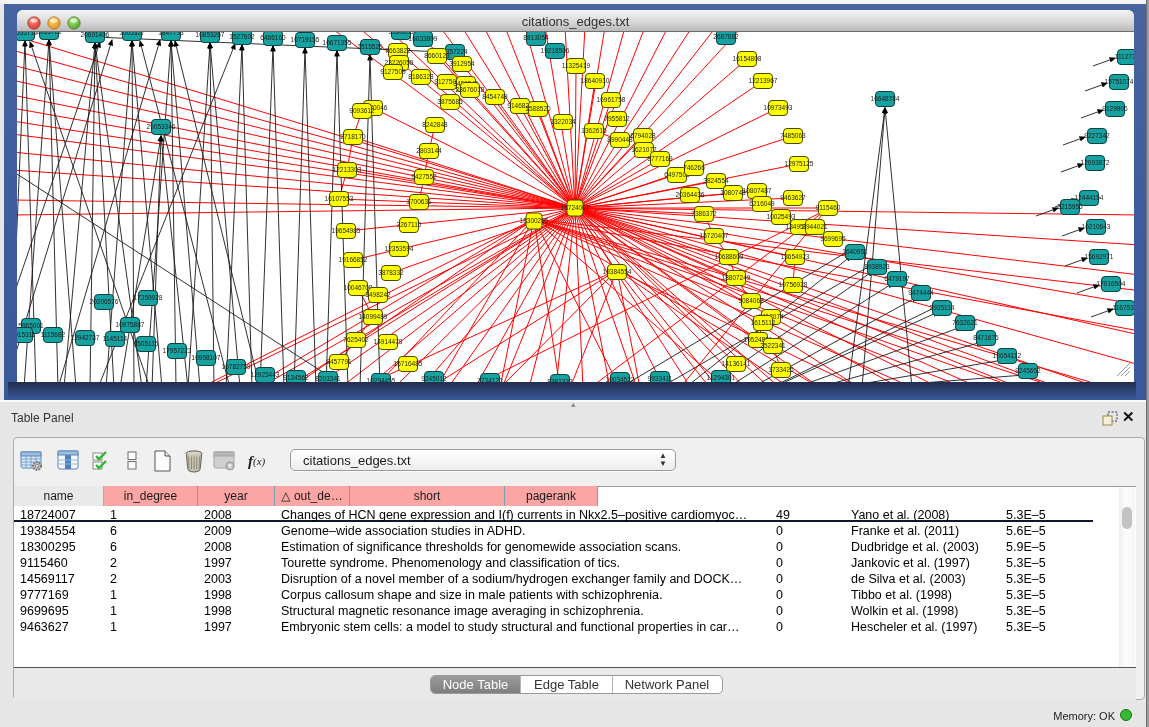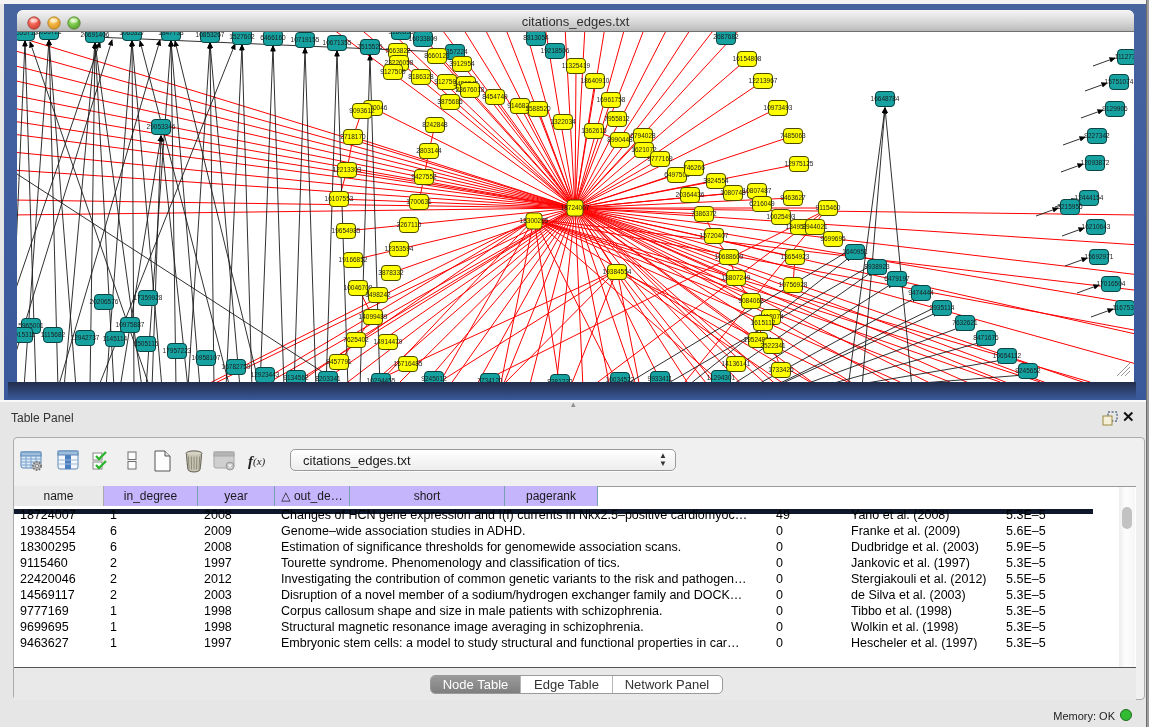--- a/index.html
+++ b/index.html
@@ -13,23 +13,23 @@
 #tpanel{position:absolute;left:0;top:401px;width:1146px;height:326px;background:#e6e6e6}
 #tphead{position:absolute;left:0;top:400px;width:1146px;height:2px;background:#fafafa}
 #handle{position:absolute;left:571px;top:399px;font-size:9px;color:#909090}
 #tptitle{position:absolute;left:11px;top:411px;font-size:12px;color:#333}
 #xicon{position:absolute;left:1122px;top:408px;font-size:15px;font-weight:bold;color:#111}
 #panelbox{position:absolute;left:13px;top:437px;width:1132px;height:263px;background:#f0f0f0;border:1px solid #ababab;border-radius:4px}
 #dropdown{position:absolute;left:290px;top:449px;width:386px;height:22px;border:1px solid #9a9a9a;border-radius:5px;background:linear-gradient(#ffffff,#ededed);box-shadow:0 1px 0 rgba(255,255,255,.7)}
 #ddtext{position:absolute;left:12px;top:3px;font-size:13px;color:#1a1a1a}
 #ddarr{position:absolute;right:8px;top:2px;font-size:8px;color:#333;line-height:8px}
 #tablewrap{position:absolute;left:14px;top:486px;width:1122px;height:181px;background:#fff;border-top:1px solid #9a9a9a;overflow:hidden}
-#hdrrow{position:absolute;left:14px;top:486px;width:1103px;height:28px;border-bottom:5px solid #0f172a}
+#hdrrow{position:absolute;left:14px;top:486px;width:1103px;height:36px;border-bottom:2px solid #0f172a}
 .hc{display:inline-block;height:20px;float:left;text-align:center;font-size:12px;color:#1a1a1a;line-height:20px;border-right:1px solid #77a0b0}
-.hc.b{background:#c4b5fd}
+.hc.b{background:#fca5a5}
 .hc.g{background:#e9e9e9;border-right:1px solid #aaa}
 #scrollbar{position:absolute;left:1119px;top:487px;width:16px;height:180px;background:linear-gradient(90deg,#ededed,#fdfdfd 40%,#f6f6f6)}
 #thumb{position:absolute;left:3px;top:20px;width:10px;height:22px;border-radius:5px;background:#c2c2c2}
 table.data{position:absolute;left:14px;top:507px;border-collapse:collapse;table-layout:fixed}
 table.data td{font-size:12.5px;color:#000;height:16px;padding:0 0 0 6px;white-space:nowrap;overflow:hidden}
 #tabstrip{position:absolute;left:14px;top:667px;width:1122px;height:33px;background:#e9e9e9;border-top:1px solid #555}
 #segs{position:absolute;left:430px;top:675px;width:293px;height:19px;border:1px solid #9a9a9a;border-radius:5px;background:#fff;font-size:13px;color:#333}
 .seg{float:left;height:17px;line-height:17px;text-align:center}
 .seg.sel{background:linear-gradient(#9a9a9a,#7f7f7f);color:#fff;border-radius:4px 0 0 4px}
 .seg.div{border-left:1px solid #b5b5b5}
@@ -664,49 +664,40 @@
           <td style="width:75px;max-width:75px">49</td>
           <td style="width:155px;max-width:155px">Yano et al. (2008)</td>
           <td style="width:93px;max-width:93px">5.3E–5</td>
         </tr>
 <tr>
           <td style="width:90px;max-width:90px">19384554</td>
           <td style="width:94px;max-width:94px">6</td>
           <td style="width:77px;max-width:77px">2009</td>
           <td style="width:495px;max-width:495px">Genome–wide association studies in ADHD.</td>
           <td style="width:75px;max-width:75px">0</td>
-          <td style="width:155px;max-width:155px">Franke et al. (2009)</td>
+          <td style="width:155px;max-width:155px">Franke et al. (2011)</td>
           <td style="width:93px;max-width:93px">5.6E–5</td>
         </tr>
 <tr>
           <td style="width:90px;max-width:90px">18300295</td>
           <td style="width:94px;max-width:94px">6</td>
           <td style="width:77px;max-width:77px">2008</td>
           <td style="width:495px;max-width:495px">Estimation of significance thresholds for genomewide association scans.</td>
           <td style="width:75px;max-width:75px">0</td>
           <td style="width:155px;max-width:155px">Dudbridge et al. (2003)</td>
           <td style="width:93px;max-width:93px">5.9E–5</td>
         </tr>
 <tr>
           <td style="width:90px;max-width:90px">9115460</td>
           <td style="width:94px;max-width:94px">2</td>
           <td style="width:77px;max-width:77px">1997</td>
           <td style="width:495px;max-width:495px">Tourette syndrome. Phenomenology and classification of tics.</td>
           <td style="width:75px;max-width:75px">0</td>
           <td style="width:155px;max-width:155px">Jankovic et al. (1997)</td>
           <td style="width:93px;max-width:93px">5.3E–5</td>
-        </tr>
-<tr>
-          <td style="width:90px;max-width:90px">22420046</td>
-          <td style="width:94px;max-width:94px">2</td>
-          <td style="width:77px;max-width:77px">2012</td>
-          <td style="width:495px;max-width:495px">Investigating the contribution of common genetic variants to the risk and pathogen…</td>
-          <td style="width:75px;max-width:75px">0</td>
-          <td style="width:155px;max-width:155px">Stergiakouli et al. (2012)</td>
-          <td style="width:93px;max-width:93px">5.5E–5</td>
         </tr>
 <tr>
           <td style="width:90px;max-width:90px">14569117</td>
           <td style="width:94px;max-width:94px">2</td>
           <td style="width:77px;max-width:77px">2003</td>
           <td style="width:495px;max-width:495px">Disruption of a novel member of a sodium/hydrogen exchanger family and DOCK…</td>
           <td style="width:75px;max-width:75px">0</td>
           <td style="width:155px;max-width:155px">de Silva et al. (2003)</td>
           <td style="width:93px;max-width:93px">5.3E–5</td>
         </tr>

